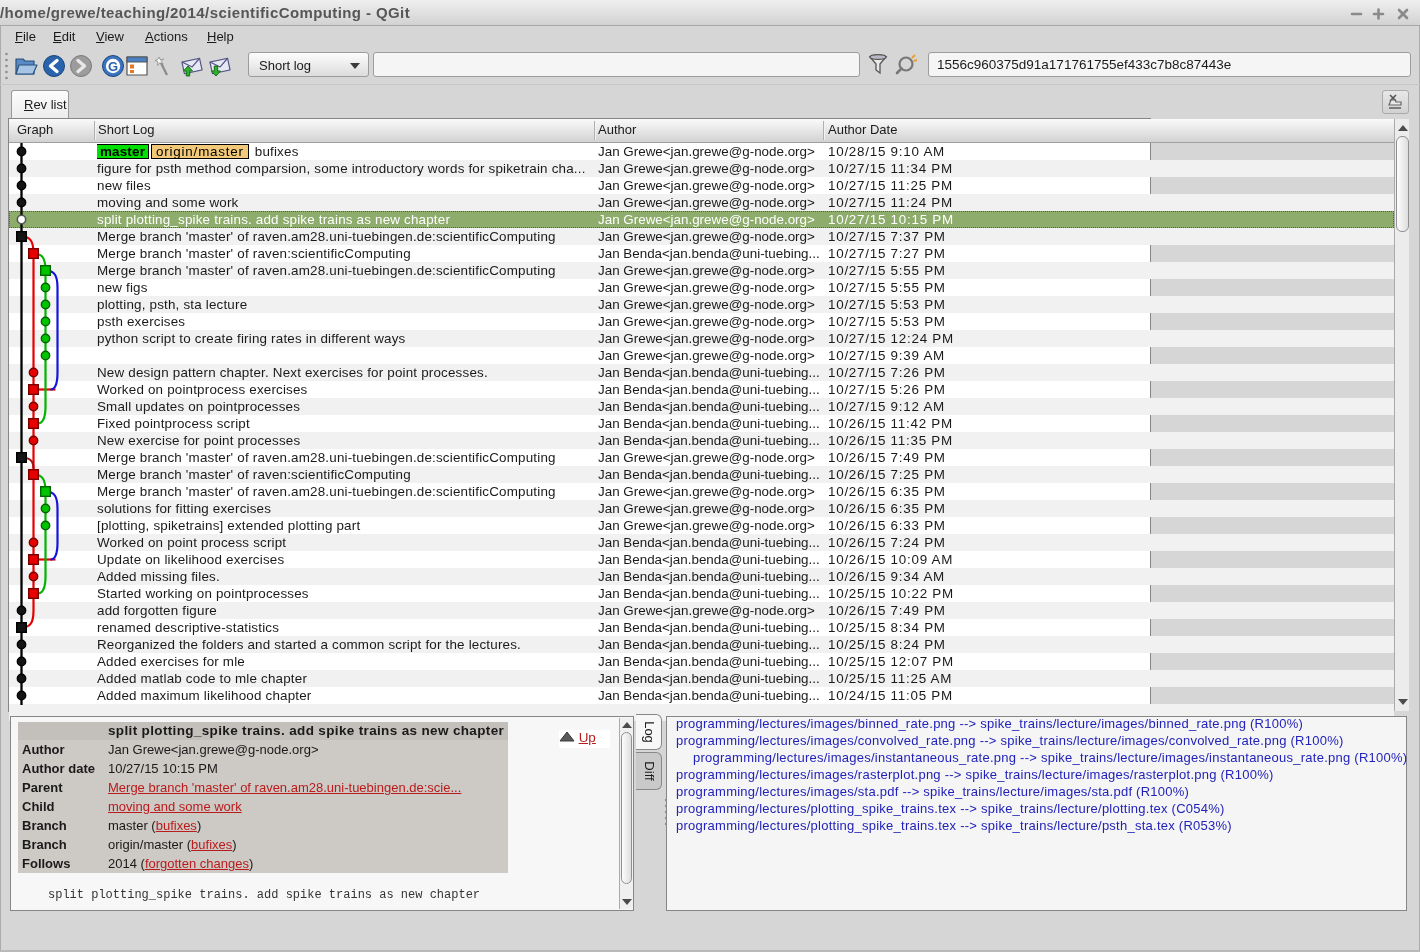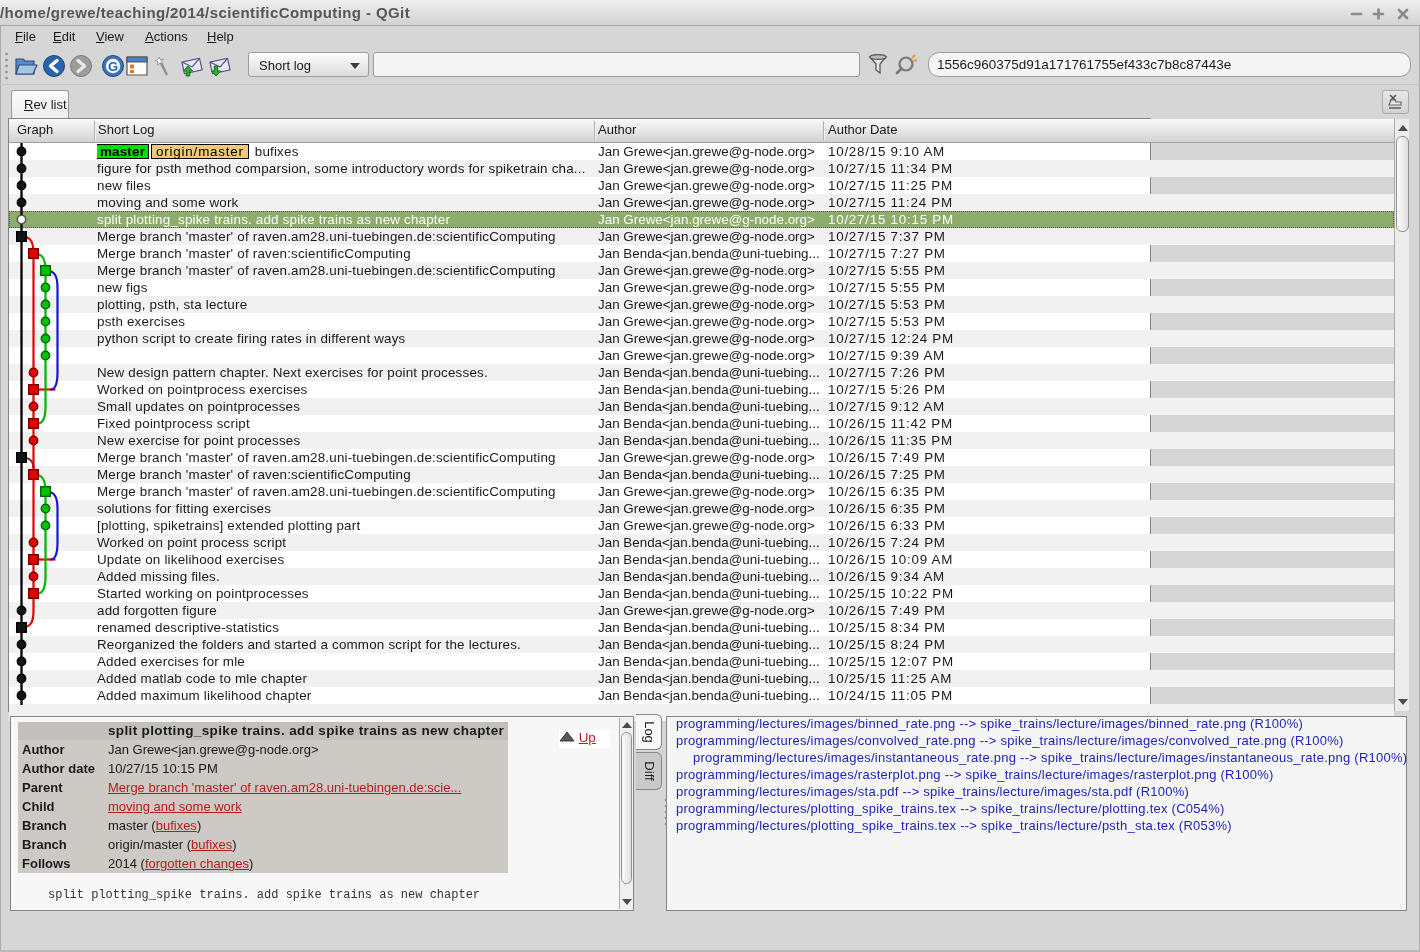--- a/index.html
+++ b/index.html
@@ -164,21 +164,21 @@
     </div>
 <input class="tbinput abs" style="left: 373px; width: 487px;">
 <svg class="abs" style="left:866px;top:4px;" width="56" height="26" viewBox="0 0 56 26">
 <path d="M 4 5 L 20 5 L 14 12 L 14 21 L 10 18 L 10 12 Z" fill="#e8e8e8" stroke="#555" stroke-width="1.3"></path>
 <ellipse cx="12" cy="5" rx="8" ry="2.4" fill="#b8b8c8" stroke="#555" stroke-width="1.3"></ellipse>
 <circle cx="40" cy="12" r="6.5" fill="none" stroke="#777" stroke-width="2.2"></circle>
 <line x1="35.5" y1="16.5" x2="31" y2="21" stroke="#777" stroke-width="2.6" stroke-linecap="round"></line>
 <line x1="46" y1="6" x2="49" y2="3" stroke="#e8a030" stroke-width="2"></line>
 <line x1="47.5" y1="9" x2="51" y2="8" stroke="#e8a030" stroke-width="2"></line>
 </svg>
-<div class="tbinput abs" style="left:928px; width:483px; line-height:23px; padding-left:8px; font-size:13.5px;border-radius:11px;">1556c960375d91a171761755ef433c7b8c87443e</div>
+<div class="tbinput abs" style="left:928px; width:483px; line-height:23px; padding-left:8px; font-size:13.5px;">1556c960375d91a171761755ef433c7b8c87443e</div>
 </div>
 <div id="tab-revlist" class="abs">
     <span><u>R</u>ev list</span>
   </div>
 <div id="topright-btn" class="abs"><svg width="25" height="22" viewBox="0 0 25 22">
 <line x1="7" y1="4" x2="13" y2="10" stroke="#555" stroke-width="1.6"></line>
 <line x1="13" y1="4" x2="7" y2="10" stroke="#555" stroke-width="1.6"></line>
 <path d="M 6 14 L 8 9 L 12 9 L 13 11 L 18 11 L 18 14 Z" fill="#e8e8e8" stroke="#666" stroke-width="1.2"></path>
 <line x1="6" y1="17" x2="18" y2="17" stroke="#666" stroke-width="1.6"></line>
 </svg></div>

